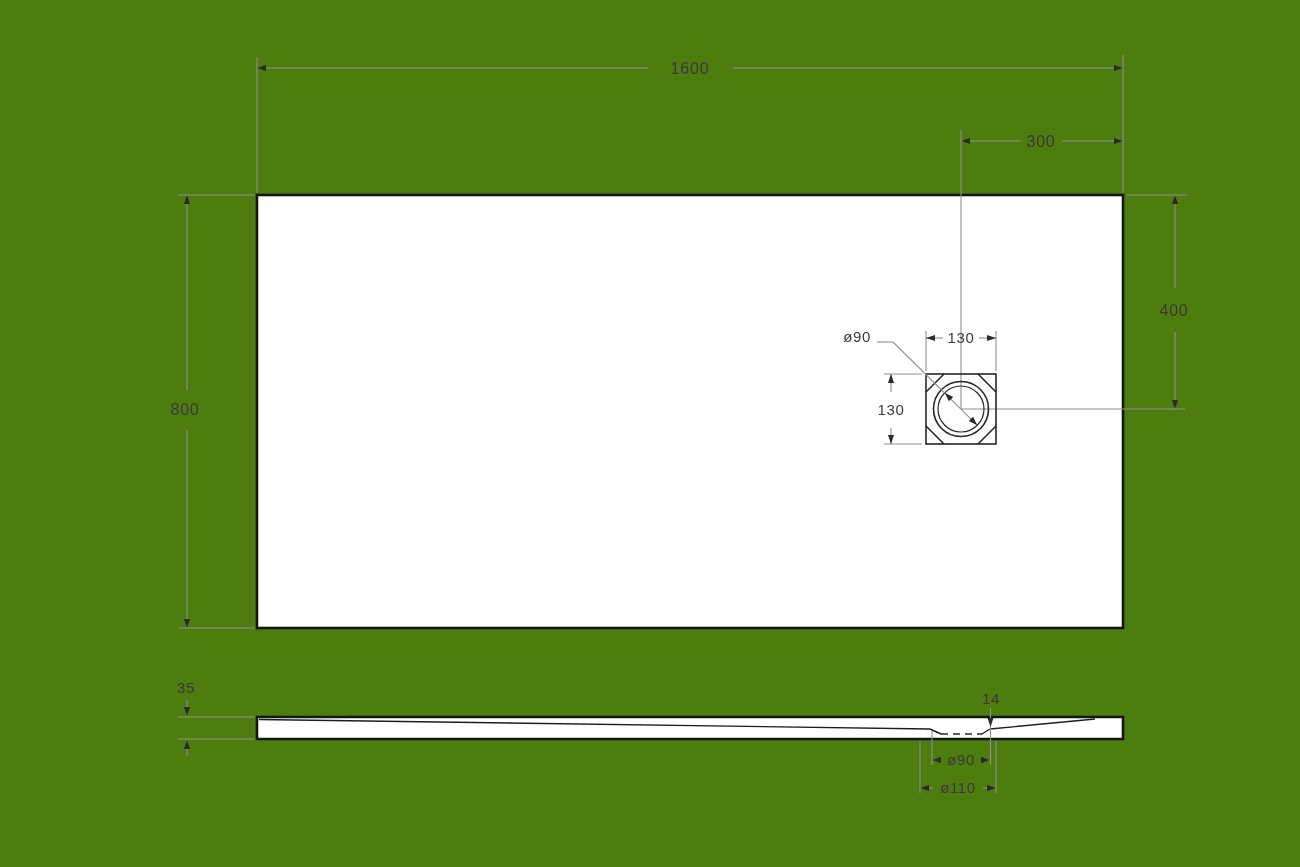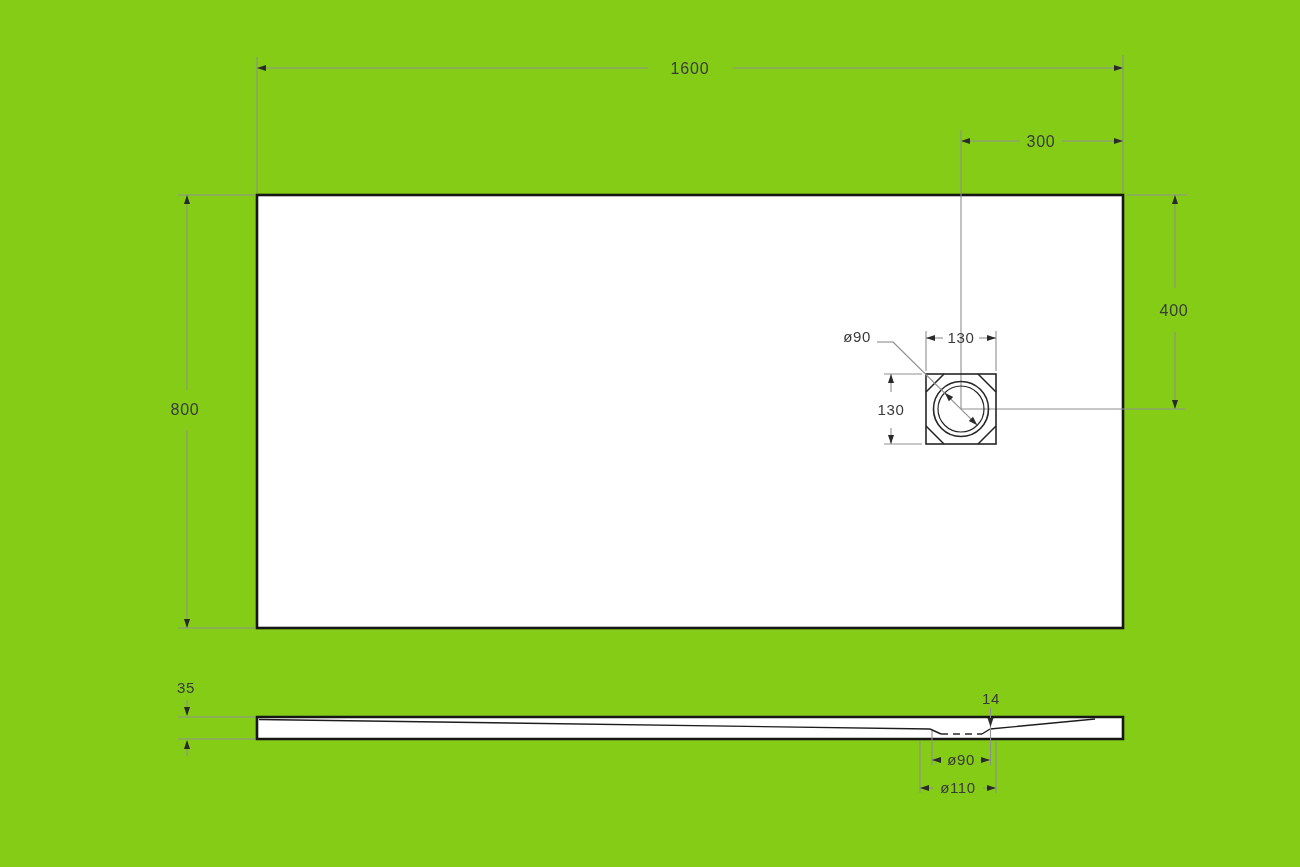--- a/index.html
+++ b/index.html
@@ -8,21 +8,21 @@
     width: 1300px;
     height: 867px;
     background: #ffffff;
     overflow: hidden;
     font-family: "Liberation Sans", sans-serif;
   }
   .canvas {
     position: relative;
     width: 1300px;
     height: 867px;
-    background: #84cc16;
+    background: #4d7c0f;
   }
   svg { position: absolute; left: 0; top: 0; }
   .dim-line   { stroke: #8f8f8f; stroke-width: 1.1; fill: none; }
   .center-line{ stroke: #8f8f8f; stroke-width: 1.1; fill: none; }
   .outline    { stroke: #161616; stroke-width: 2.6; fill: #ffffff; }
   .outline-thin { stroke: #262626; stroke-width: 1.6; fill: none; }
   .inner-line { stroke: #1d1d1d; stroke-width: 1.4; fill: none; }
   .hidden-line{ stroke: #2a2a2a; stroke-width: 1.4; fill: none; stroke-dasharray: 7 5; }
   .arrow      { fill: #2a2a2a; stroke: none; }
   .dim-text   { fill: #3a3a3a; font-size: 16px; letter-spacing: 0.8px; text-anchor: middle; }

